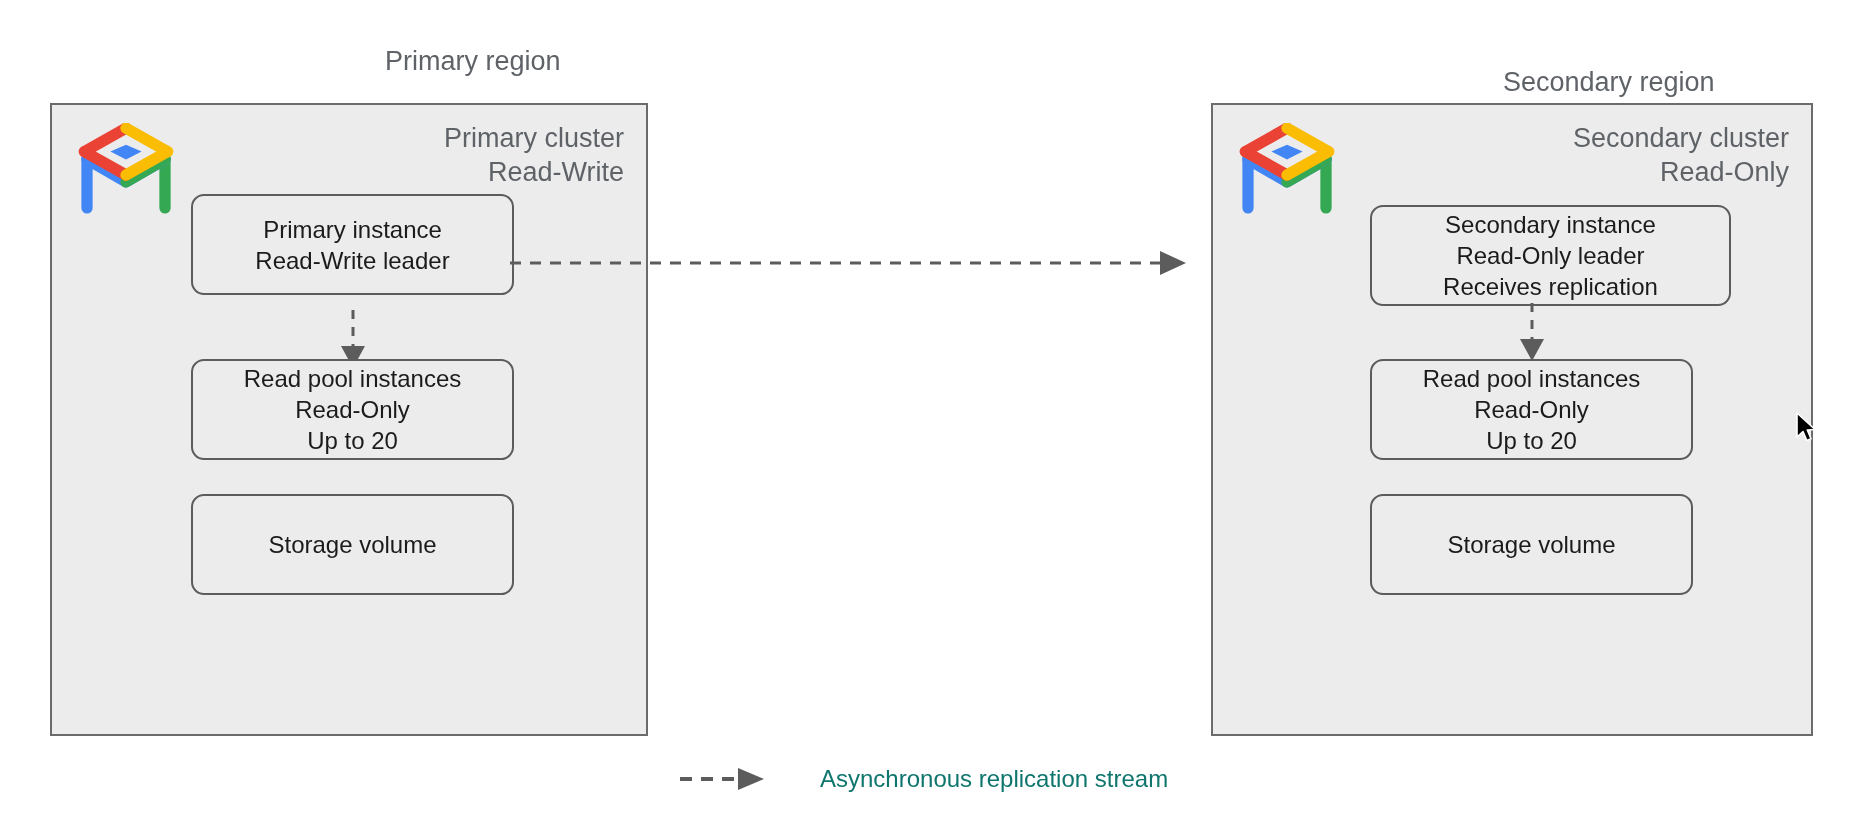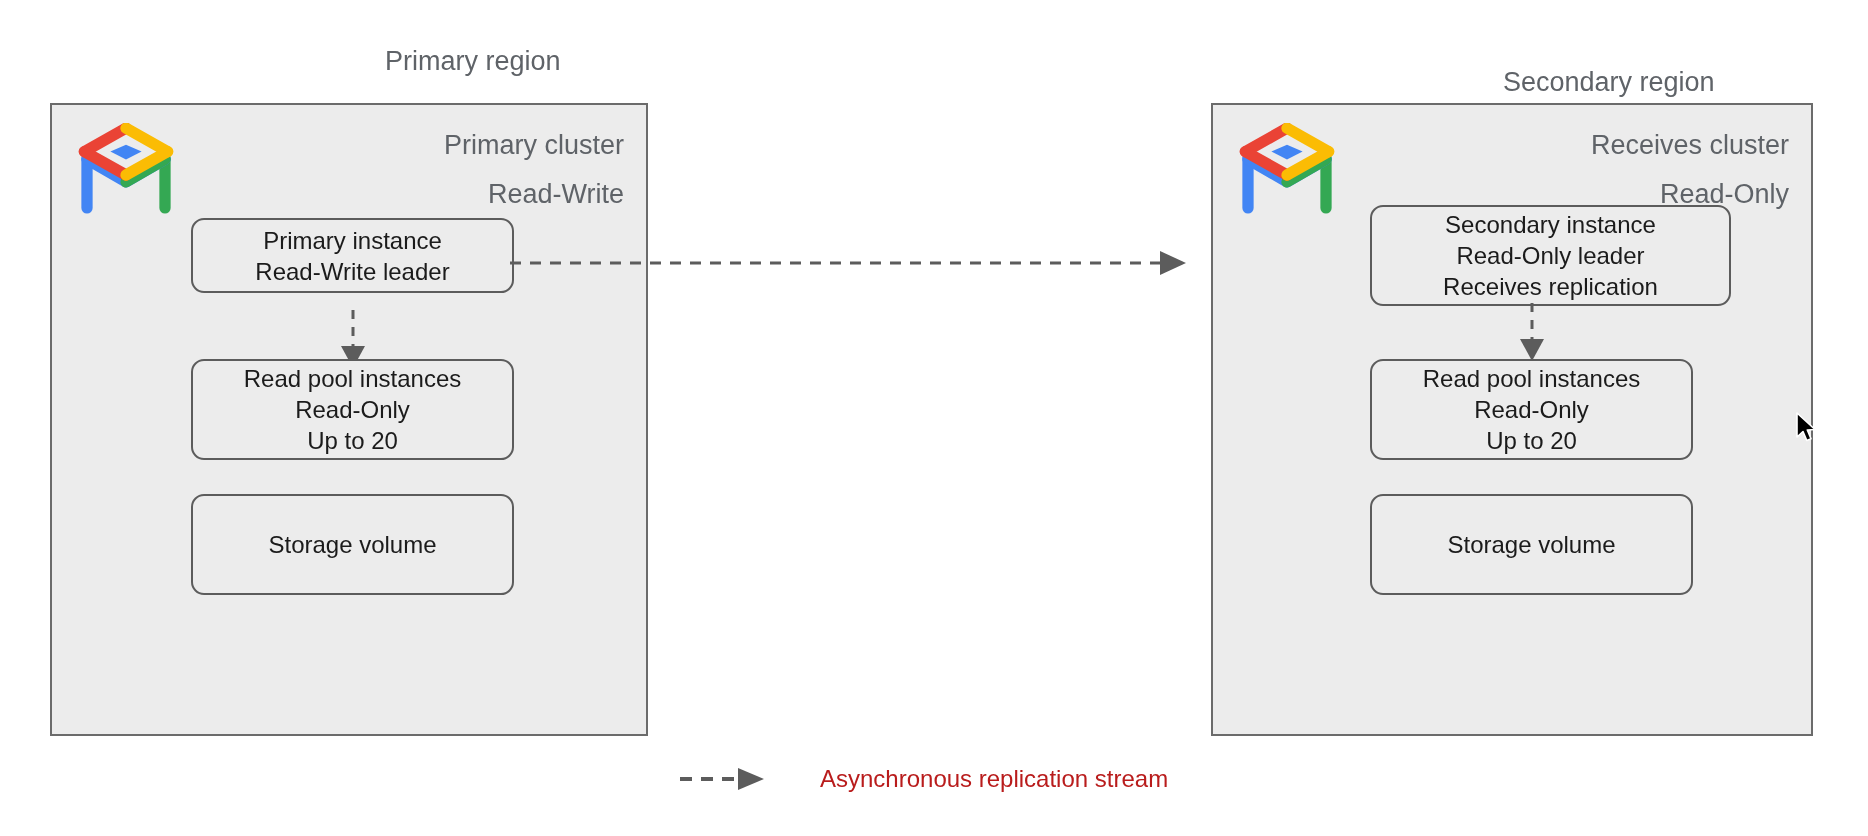--- a/index.html
+++ b/index.html
@@ -42,21 +42,21 @@
   #primary-cluster   { left: 50px;   top: 103px; width: 598px; height: 633px; }
   #secondary-cluster { left: 1211px; top: 103px; width: 602px; height: 633px; }
 
   .cluster-title {
     position: absolute;
     top: 16px;
     right: 22px;
     text-align: right;
     color: #5f6368;
     font-size: 27px;
-    line-height: 49px;
+    line-height: 34px;
     white-space: pre-line;
   }
 
   
   .logo {
     position: absolute;
     left: 22px;
     top: 18px;
     width: 104px;
     height: 104px;
@@ -73,21 +73,21 @@
     align-items: center;
     justify-content: center;
     text-align: center;
     color: #1b1b1b;
     font-size: 24px;
     line-height: 31px;
     white-space: pre-line;
   }
 
   
-  #primary-instance-node { left: 139px; top: 113px; width: 323px; height: 75px; }
+  #primary-instance-node { left: 139px; top: 89px; width: 323px; height: 101px; }
   #primary-readpool-node { left: 139px; top: 254px; width: 323px; height: 101px; }
   #primary-storage-node  { left: 139px; top: 389px; width: 323px; height: 101px; }
 
   
   #secondary-instance-node { left: 157px; top: 100px; width: 361px; height: 101px; }
   #secondary-readpool-node { left: 157px; top: 254px; width: 323px; height: 101px; }
   #secondary-storage-node  { left: 157px; top: 389px; width: 323px; height: 101px; }
 
   
   .arrow-svg {
@@ -102,21 +102,21 @@
   
   .legend {
     position: absolute;
     left: 680px;
     top: 765px;
     display: flex;
     align-items: center;
     gap: 50px;
   }
   .legend-label {
-    color: #b91c1c;
+    color: #0f766e;
     font-size: 24px;
     line-height: 28px;
     white-space: nowrap;
   }
 
   
   #mouse-cursor {
     position: absolute;
     left: 1795px;
     top: 412px;
@@ -184,21 +184,21 @@
       <path d="M15 42 L60 68 L105 42" stroke="#4285f4" stroke-width="13" stroke-linejoin="round" stroke-linecap="round" fill="none"></path>
       <path d="M60 68 L105 42" stroke="#34a853" stroke-width="13" stroke-linejoin="round" stroke-linecap="round" fill="none"></path>
       <path d="M12 33 L60 6" stroke="#ea4335" stroke-width="13" stroke-linecap="round" fill="none"></path>
       <path d="M60 6 L108 33" stroke="#fbbc04" stroke-width="13" stroke-linecap="round" fill="none"></path>
       <path d="M12 33 L60 60" stroke="#ea4335" stroke-width="13" stroke-linecap="round" fill="none"></path>
       <path d="M108 33 L60 60" stroke="#fbbc04" stroke-width="13" stroke-linecap="round" fill="none"></path>
       <path d="M60 21 L86 33 L60 47 L34 33 Z" fill="#ececec"></path>
       <path d="M60 25 L78 33 L60 42 L42 33 Z" fill="#4285f4"></path>
     </svg>
 
-    <div class="cluster-title">Receives cluster
+    <div class="cluster-title">Secondary cluster
 Read-Only</div>
 
     <div class="node" id="secondary-instance-node">Secondary instance
 Read-Only leader
 Receives replication</div>
 
     <svg class="arrow-svg" id="secondary-down-arrow">
       <line x1="162" y1="0" x2="162" y2="36" stroke="#5c5c5c" stroke-width="3" stroke-dasharray="9 8"></line>
       <polygon points="150,36 174,36 162,58" fill="#5c5c5c"></polygon>
     </svg>

